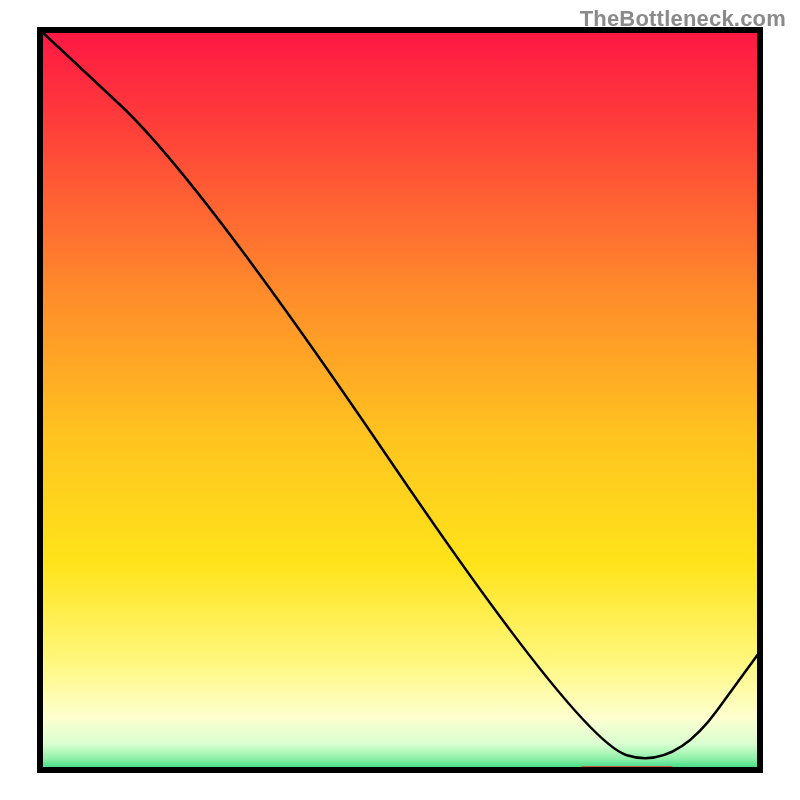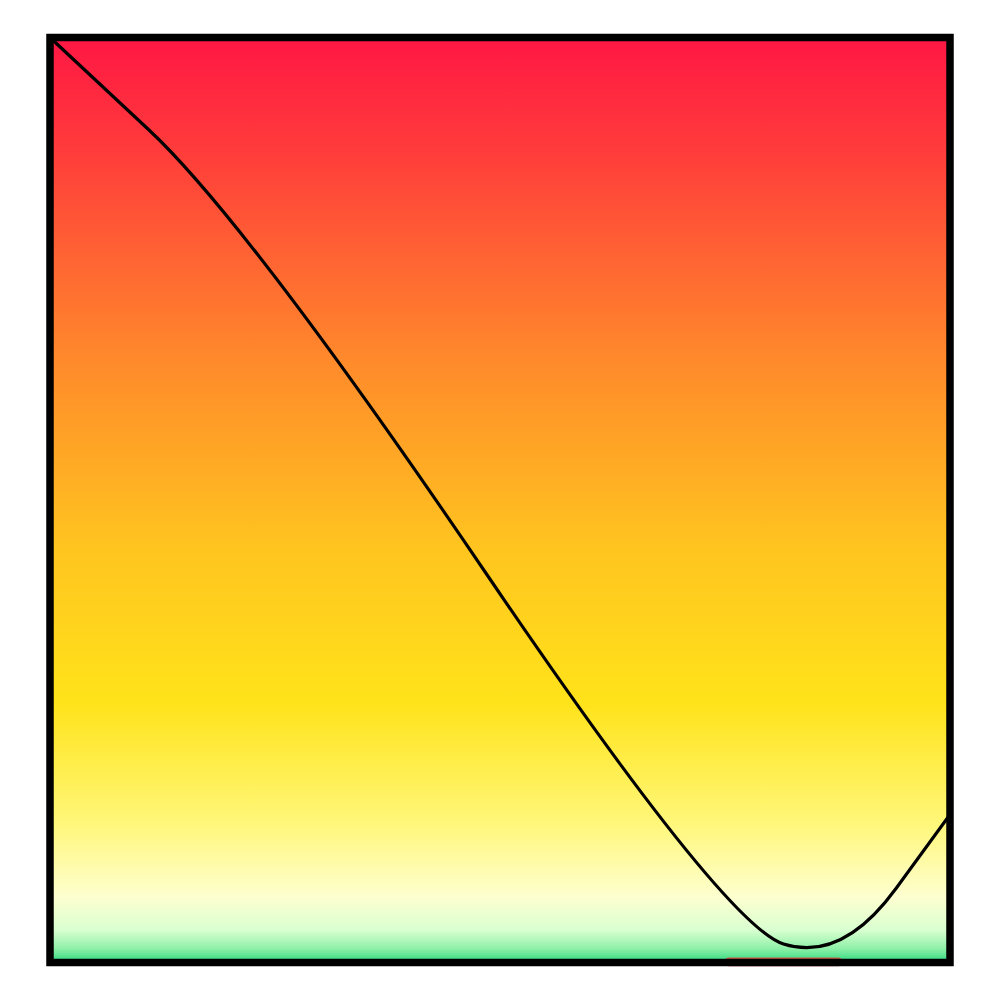--- a/index.html
+++ b/index.html
@@ -25,20 +25,21 @@
     letter-spacing: 0.2px;
   }
   svg {
     display: block;
   }
 </style>
 </head>
 <body>
 
 <div class="wrap">
+  <div class="attribution">TheBottleneck.com</div>
 
   <svg id="chart-svg" width="800" height="800">
     <defs>
       <linearGradient id="bg-grad" x1="0" y1="0" x2="0" y2="1">
           <stop offset="0%" stop-color="#ff1744"></stop>
           <stop offset="12%" stop-color="#ff3b3b"></stop>
           <stop offset="35%" stop-color="#ff8a2b"></stop>
           <stop offset="55.00000000000001%" stop-color="#ffc41f"></stop>
           <stop offset="72%" stop-color="#ffe31a"></stop>
           <stop offset="85%" stop-color="#fff77a"></stop>

